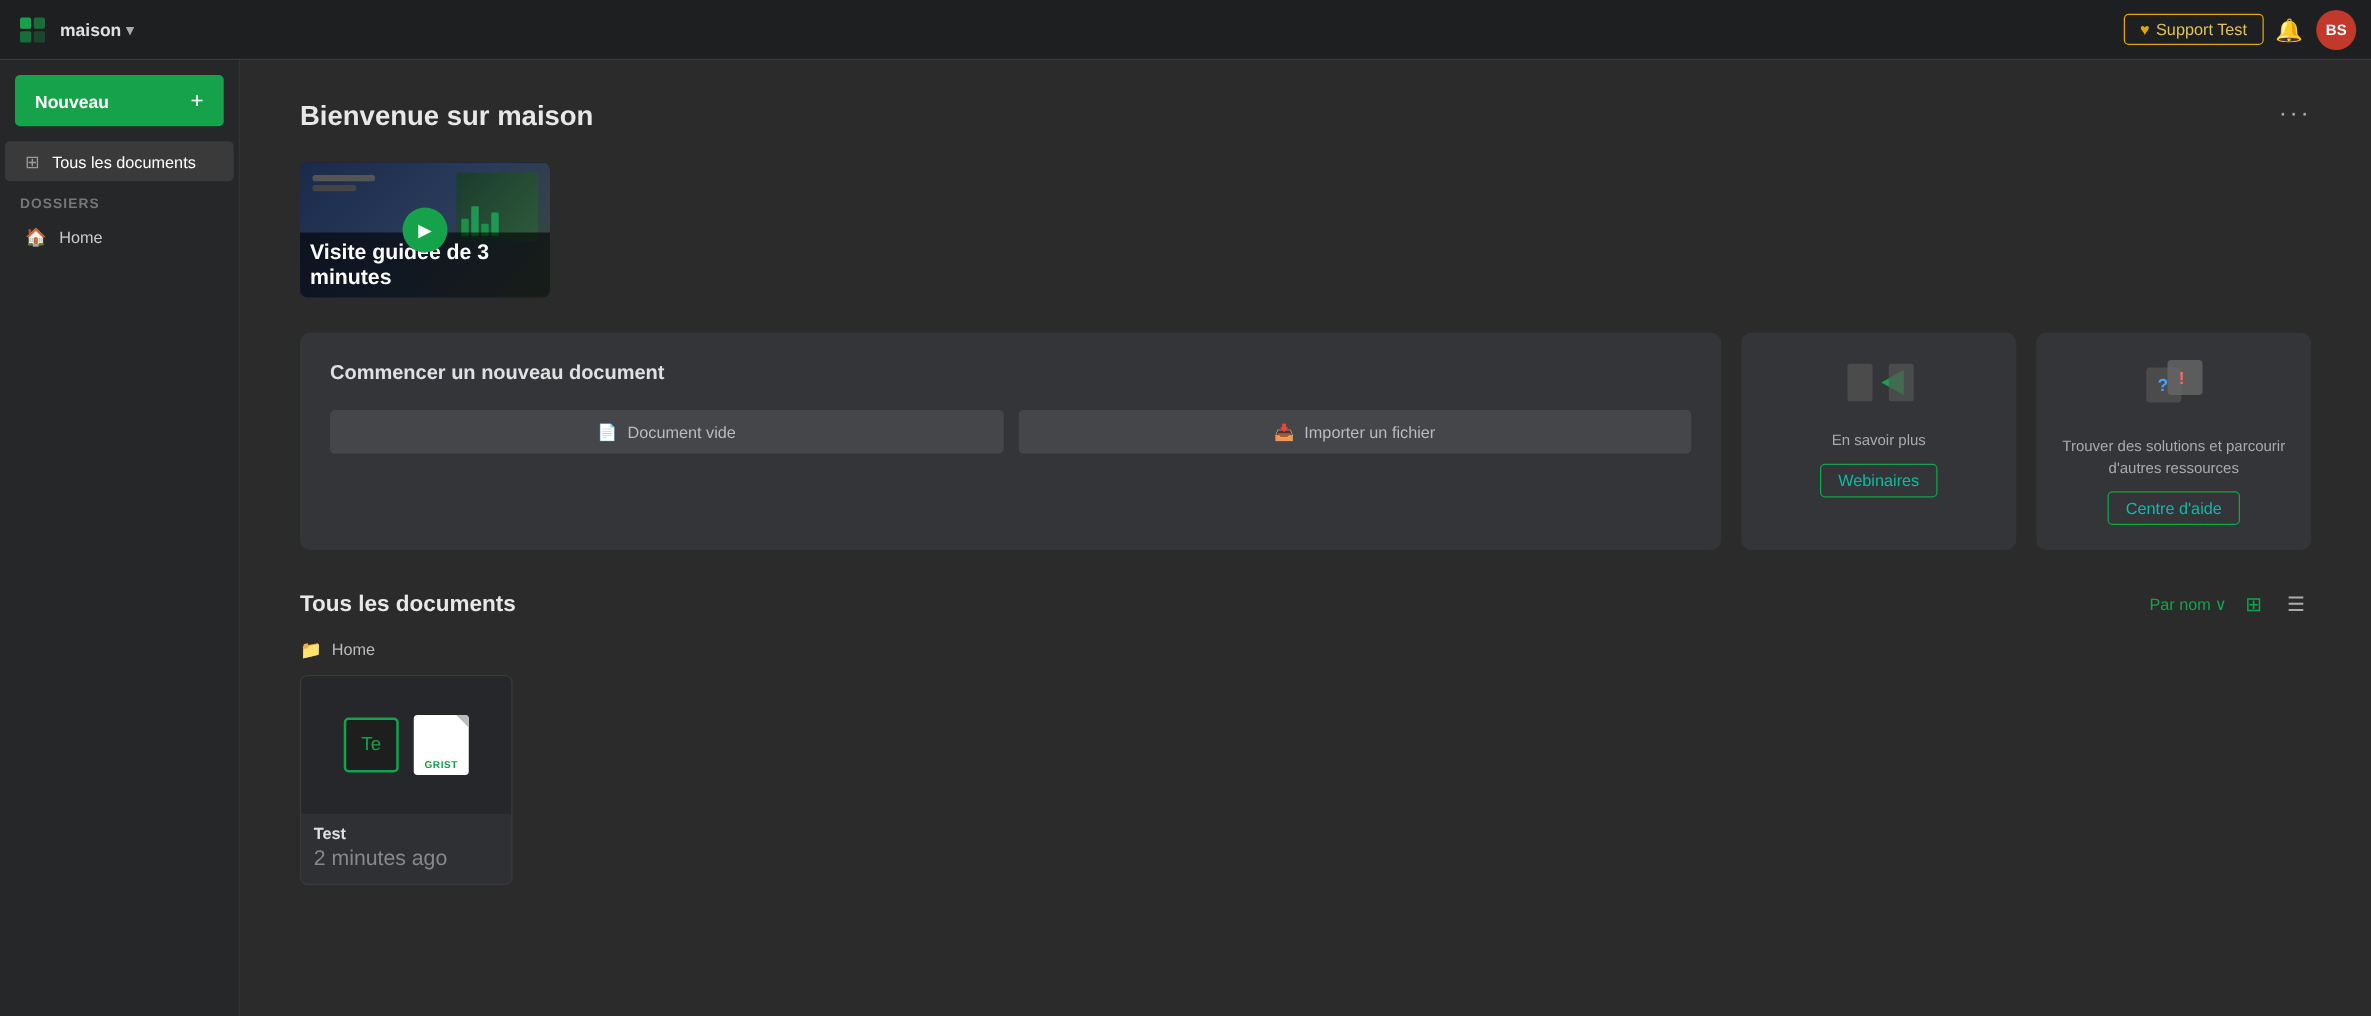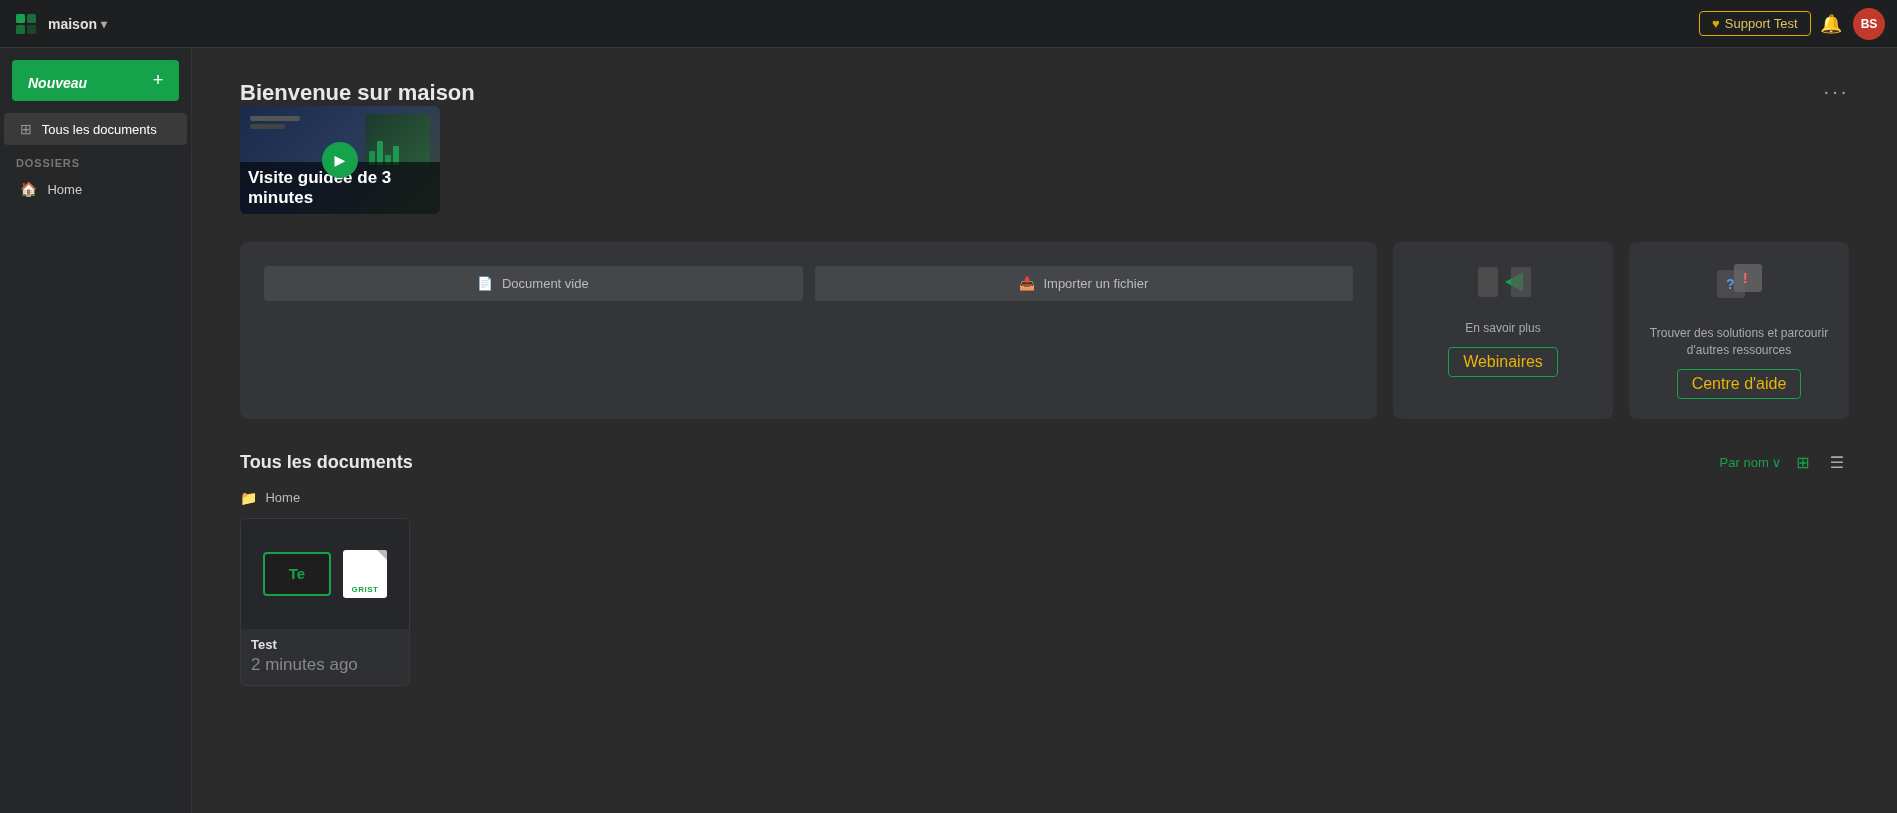--- a/index.html
+++ b/index.html
@@ -106,23 +106,22 @@
       margin: 0 12px 12px;
       background: #16a24a;
       color: #fff;
       border: none;
       border-radius: 4px;
       padding: 10px 16px;
       font-size: 14px;
       font-weight: 600;
       cursor: pointer;
       display: flex;
-      align-items: flex-end;
+      align-items: center;
       justify-content: space-between;
-      font-style: italic;
     }
     .new-btn .plus {
       font-size: 18px;
       font-weight: 400;
     }
     .sidebar-item {
       display: flex;
       align-items: center;
       gap: 10px;
       padding: 8px 16px;
@@ -154,20 +153,21 @@
       flex: 1;
       overflow-y: auto;
       padding: 32px 48px;
       background: #2b2b2b;
     }
 
     .page-header {
       display: flex;
       align-items: flex-start;
       justify-content: space-between;
+      margin-bottom: 24px;
     }
     .page-title {
       font-size: 22px;
       font-weight: 700;
       color: #e8e8e8;
     }
     .more-btn {
       background: none;
       border: none;
       color: #aaa;
@@ -283,24 +283,24 @@
       font-size: 32px;
     }
     .card-side p {
       font-size: 12px;
       color: #aaa;
       line-height: 1.4;
     }
     .card-side-btn {
       border: 1.5px solid #16a24a;
       background: transparent;
-      color: #eab308;
+      color: #14b8a6;
       border-radius: 4px;
       padding: 5px 14px;
-      font-size: 16px;
+      font-size: 13px;
       cursor: pointer;
     }
 
     
     .section-header {
       display: flex;
       align-items: center;
       justify-content: space-between;
       margin-bottom: 16px;
     }
@@ -365,31 +365,31 @@
     .doc-preview {
       height: 110px;
       background: #25272a;
       display: flex;
       align-items: center;
       justify-content: center;
       gap: 12px;
       padding: 16px;
     }
     .doc-icon-te {
-      width: 68px;
+      width: 44px;
       height: 44px;
       background: #1e1e1e;
       border: 2px solid #16a24a;
       border-radius: 4px;
       display: flex;
       align-items: center;
       justify-content: center;
       color: #16a24a;
       font-size: 15px;
-      font-weight: 700;
+      font-weight: 400;
     }
     .doc-icon-grist {
       width: 44px;
       height: 48px;
       background: #fff;
       border-radius: 3px;
       display: flex;
       flex-direction: column;
       align-items: center;
       justify-content: flex-end;
@@ -503,20 +503,21 @@
           <div style="width:35px;height:5px;background:#444;border-radius:2px;"></div>
         </div>
         <div class="play-btn">▶</div>
       </div>
       <div class="video-label">Visite guidée de 3 minutes</div>
     </div>
 
     <div class="cards-row">
 
       <div class="card-main">
+        <h3>Commencer un nouveau document</h3>
         <div class="card-buttons">
           <button class="card-btn">
             <span>📄</span>
             <span>Document vide</span>
           </button>
           <button class="card-btn">
             <span>📥</span>
             <span>Importer un fichier</span>
           </button>
         </div>

